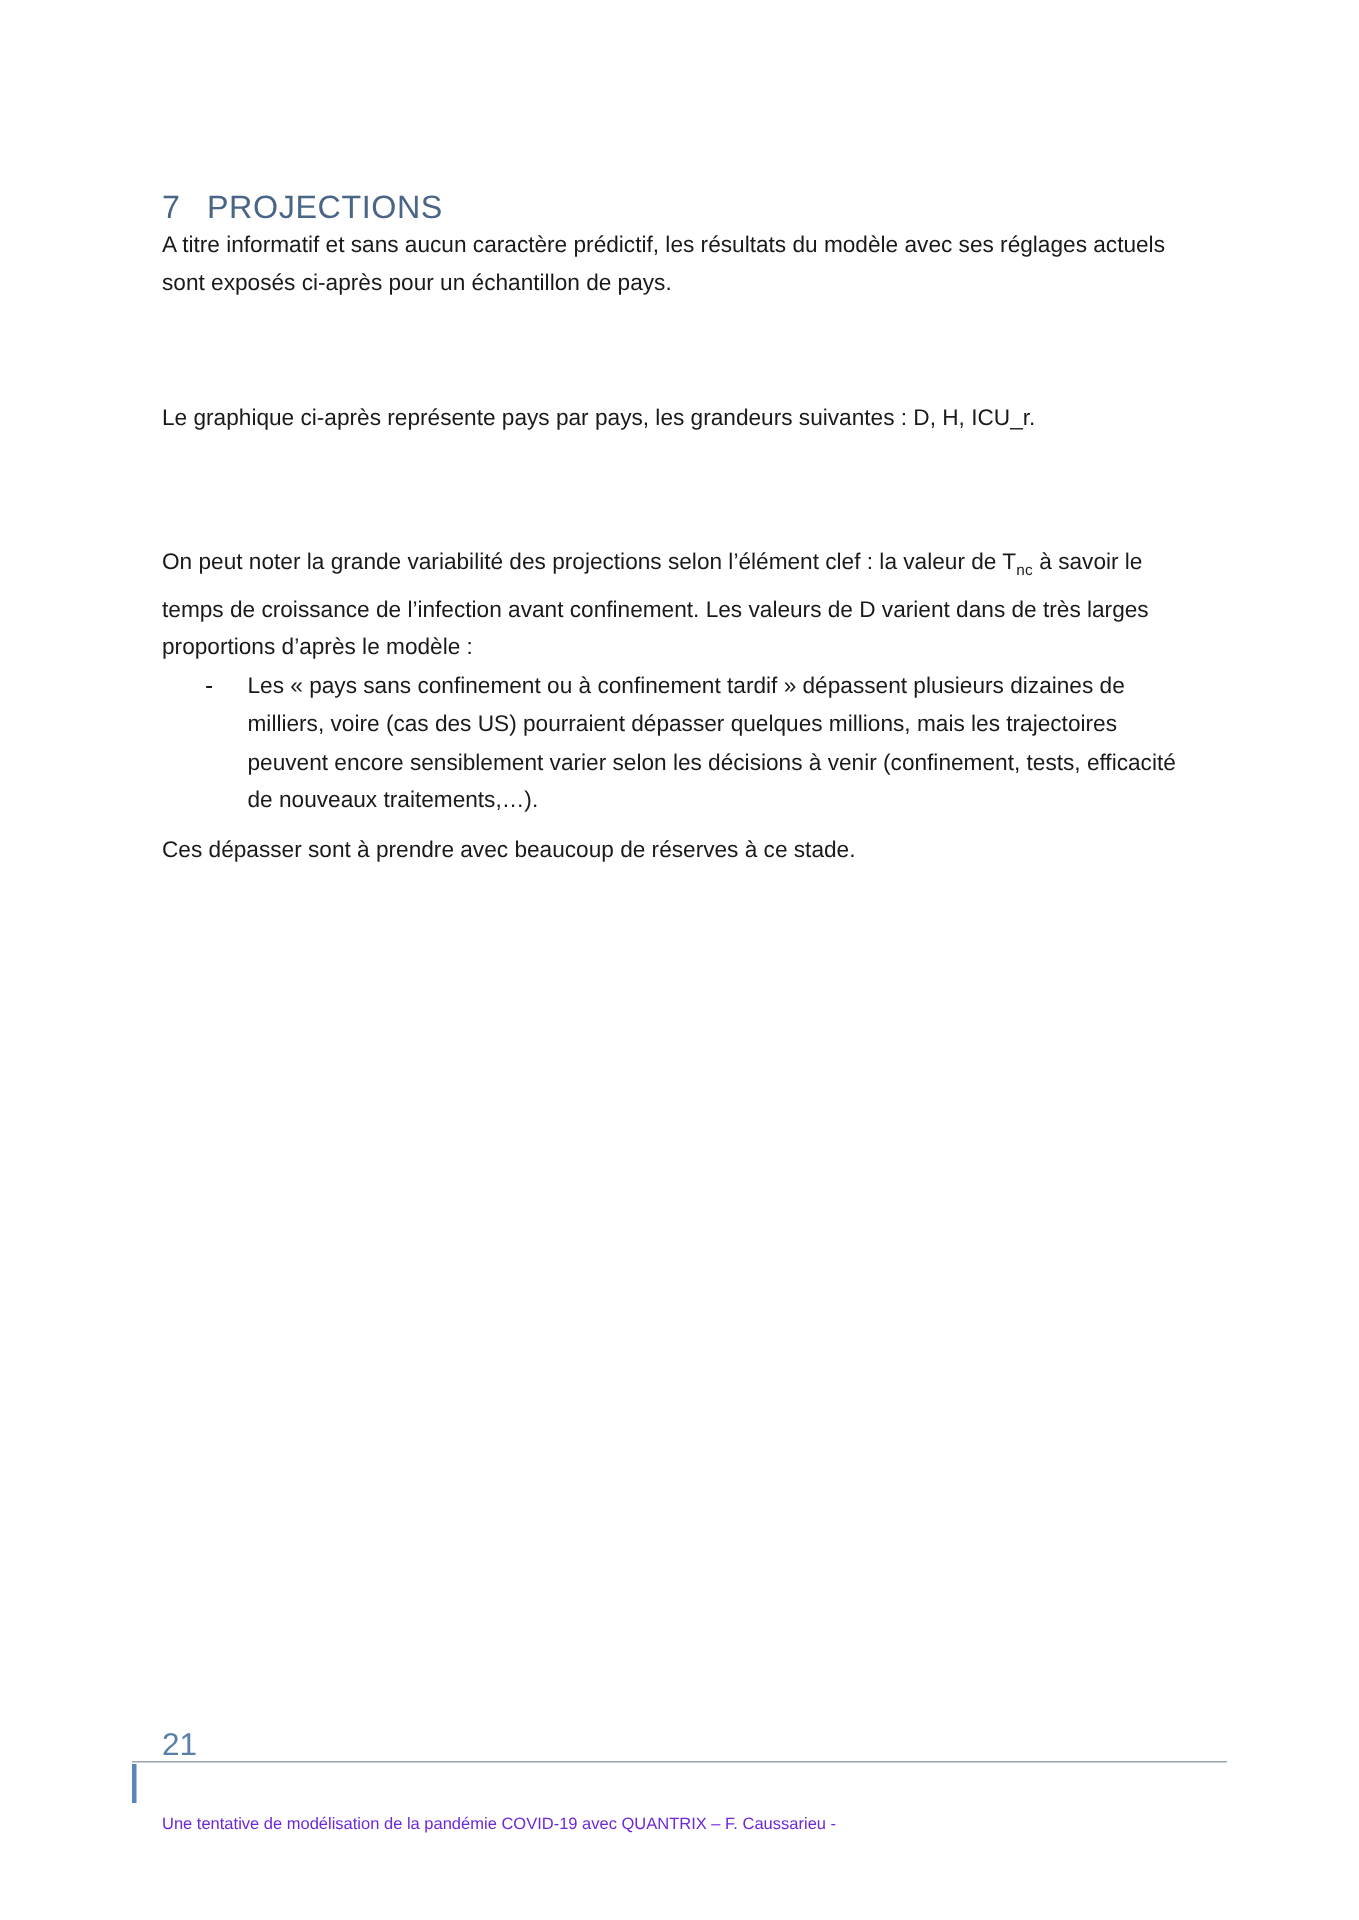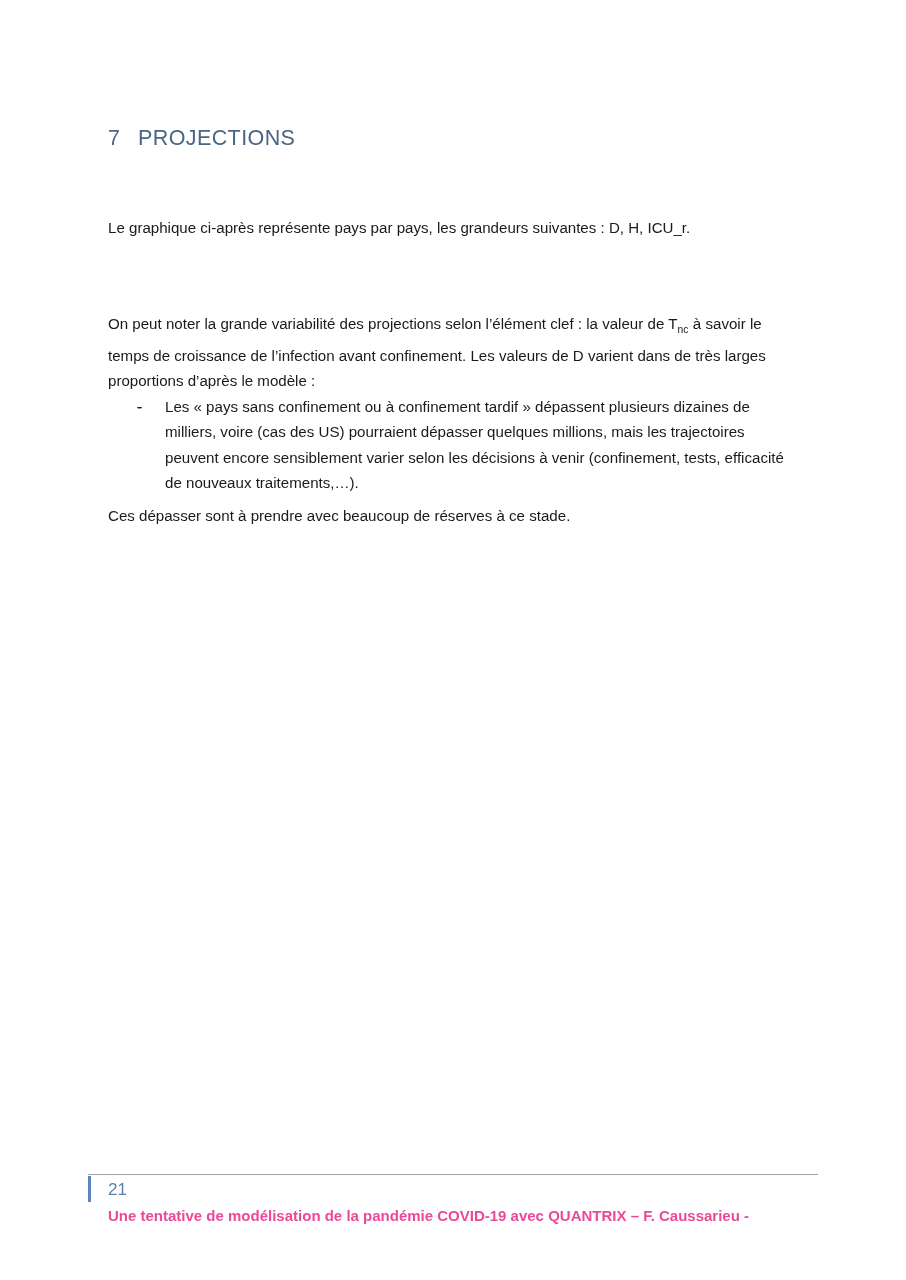--- a/index.html
+++ b/index.html
@@ -103,48 +103,48 @@
     position: absolute;
     left: 88px;
     top: 1176px;
     width: 3px;
     height: 26px;
     background: #5b86b8;
   }
   .footer-pagenum {
     position: absolute;
     left: 108px;
-    top: 1178px;
-    font-size: 17px;
+    top: 1152px;
+    font-size: 21px;
     color: #5b7fa6;
     line-height: 24px;
   }
   .footer-text {
     position: absolute;
     left: 108px;
     top: 1204px;
-    font-size: 15px;
-    color: #ec4899;
+    font-size: 11px;
+    color: #6d28d9;
     line-height: 24px;
     white-space: nowrap;
-    font-weight: bold;
   }
 </style>
 </head>
 <body>
 
 <div class="page">
 
   <div class="content">
 
     <h1 class="heading">
       <span class="heading-num">7</span>
       <span class="heading-text">PROJECTIONS</span>
     </h1>
 
+    <p class="para">A titre informatif et sans aucun caractère prédictif, les résultats du modèle avec ses réglages actuels sont exposés ci-après pour un échantillon de pays.</p>
 
     <div class="gap-md"></div>
 
 
     <div class="gap-xl"></div>
 
     <p class="para">Le graphique ci-après représente pays par pays, les grandeurs suivantes : D, H, ICU_r.</p>
 
     <div class="gap-xl"></div>
     <div class="gap-sm"></div>

